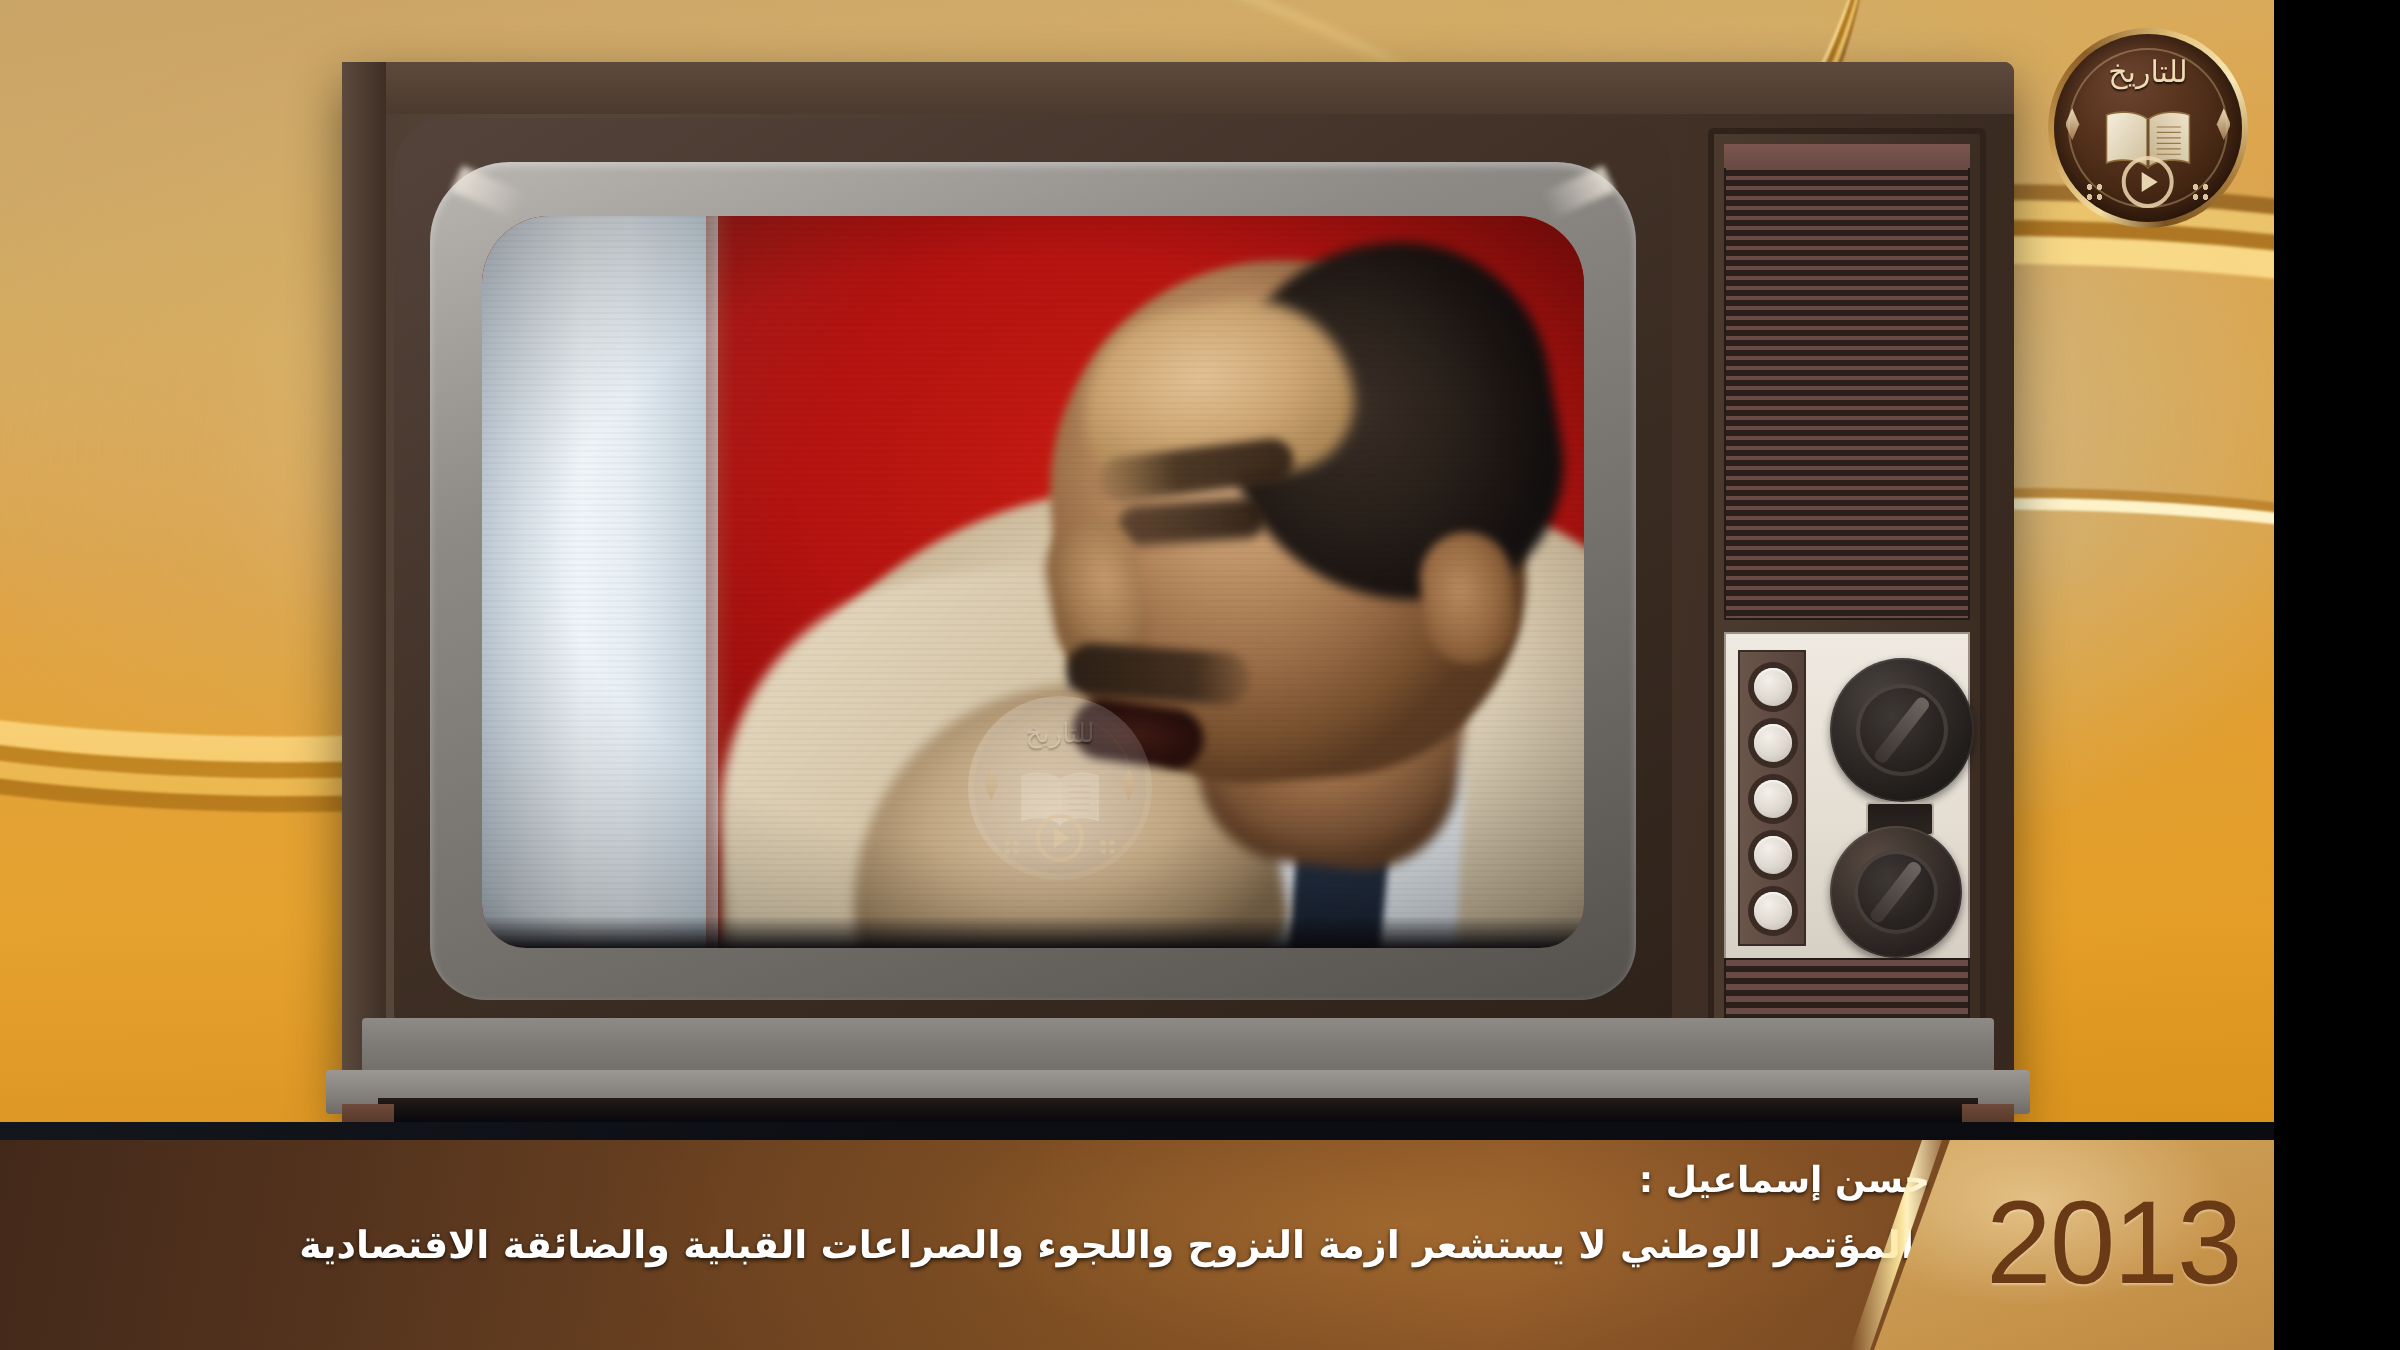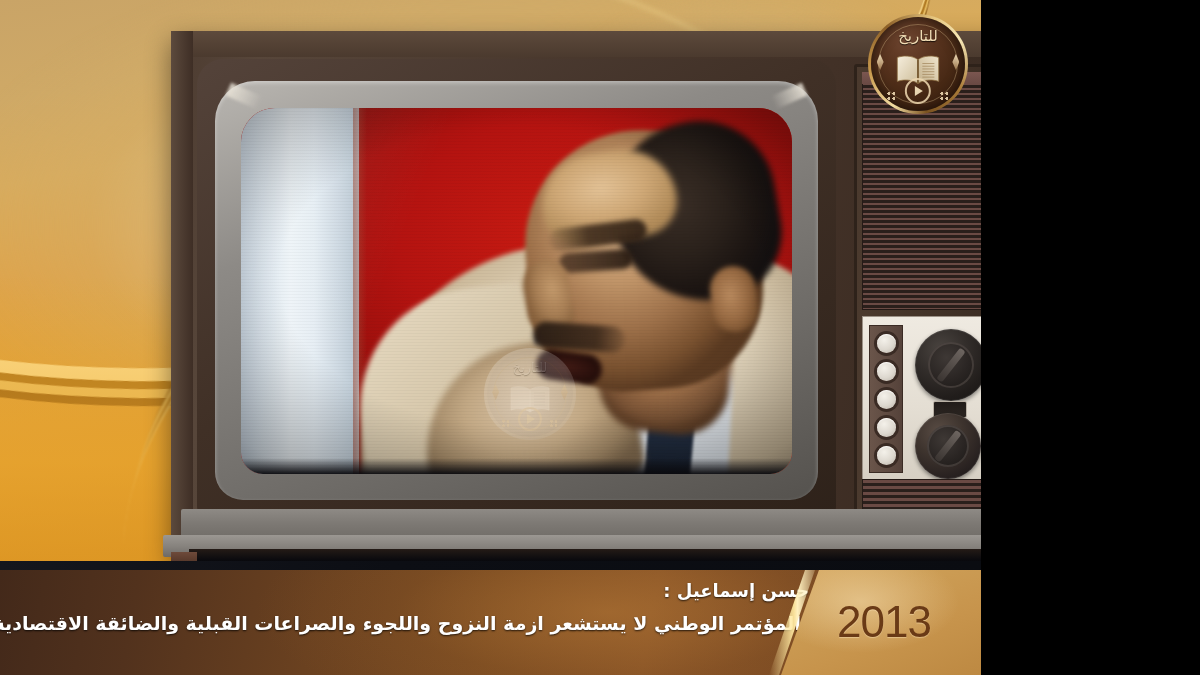--- a/index.html
+++ b/index.html
@@ -5,21 +5,21 @@
 <style>
   * { box-sizing: border-box; margin: 0; padding: 0; }
   html, body {
     width: 1200px; height: 675px;
     overflow: hidden;
     font-family: "Liberation Sans", "DejaVu Sans", sans-serif;
     background: #000;
   }
   #stage {
     position: relative;
-    width: 981px; height: 675px;
+    width: 1137px; height: 675px;
     overflow: hidden;
   }
 
   
   .bg-base {
     position: absolute; inset: 0;
     background:
       linear-gradient(170deg,
         #c9a467 0%,
         #cfa966 12%,
@@ -531,21 +531,21 @@
   }
   .year-edge {
     position: absolute; right: 160px; top: 570px;
     width: 52px; height: 105px;
     background: linear-gradient(to right, rgba(255,228,150,0) 0%, rgba(255,232,160,0.95) 48%, rgba(255,240,190,1) 55%, rgba(255,226,150,0) 100%);
     clip-path: polygon(36px 0, 46px 0, 10px 105px, 0 105px);
   }
   .year-text {
     position: absolute; left: 56px; top: 50%;
     transform: translateY(-52%);
-    font-size: 44px;
+    font-size: 59px;
     font-weight: normal;
     color: #6a3a16;
     letter-spacing: -1px;
     text-shadow: 0 1px 1px rgba(255,235,195,0.45);
     font-family: "Liberation Sans", sans-serif;
   }
 </style>
 </head>
 <body>
 

